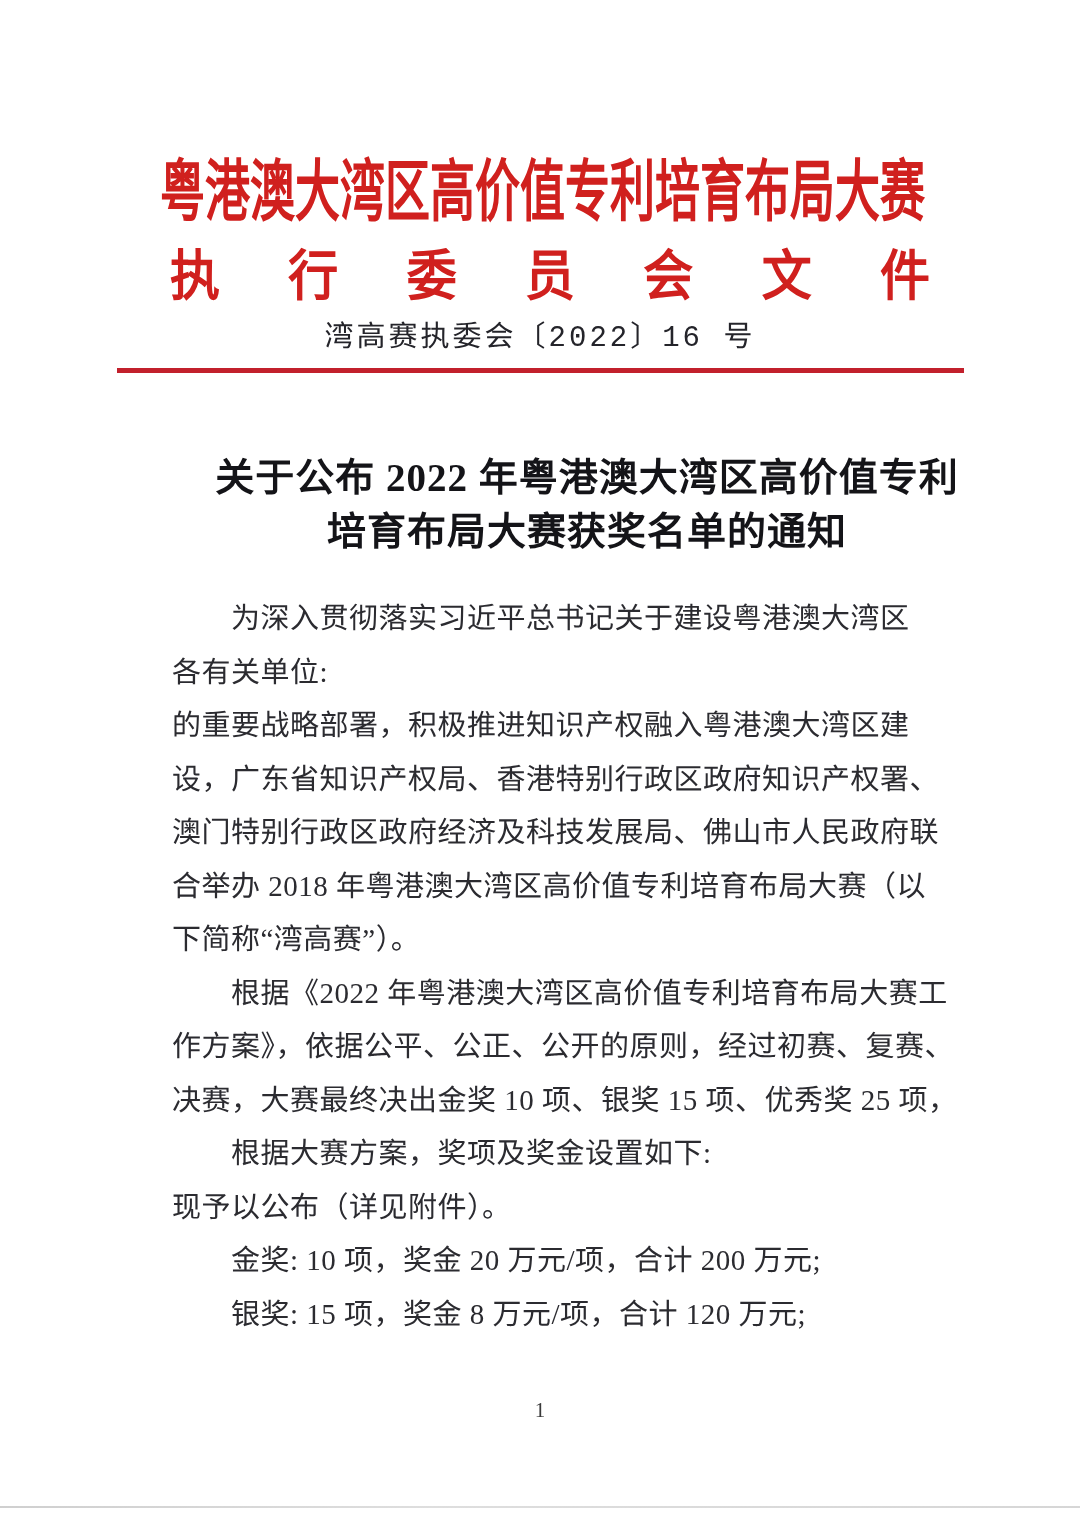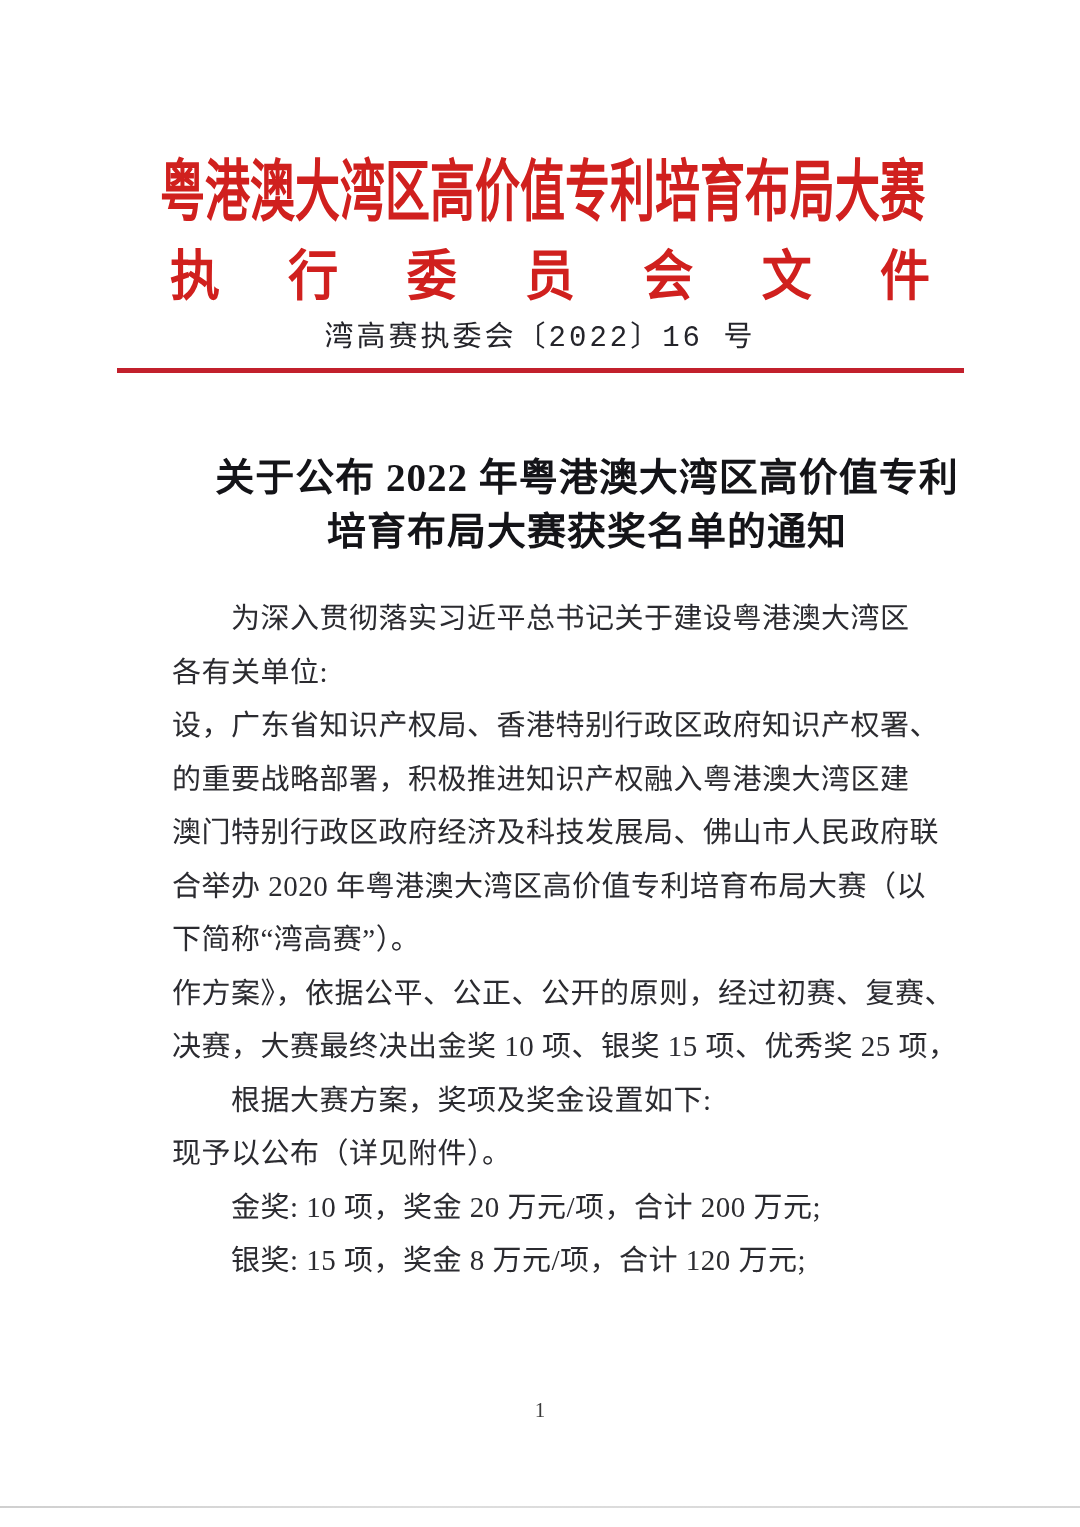--- a/index.html
+++ b/index.html
@@ -89,25 +89,26 @@
   <div class="red-rule"></div>
 
   <div class="notice-title">
     <div>关于公布 2022 年粤港澳大湾区高价值专利</div>
     <div>培育布局大赛获奖名单的通知</div>
   </div>
 
   <div class="body-text">
       <div class="body-line">　　为深入贯彻落实习近平总书记关于建设粤港澳大湾区</div>
       <div class="body-line">各有关单位:</div>
+      <div class="body-line">的重要战略部署，积极推进知识产权融入粤港澳大湾区建</div>
       <div class="body-line">设，广东省知识产权局、香港特别行政区政府知识产权署、</div>
-      <div class="body-line">的重要战略部署，积极推进知识产权融入粤港澳大湾区建</div>
       <div class="body-line">澳门特别行政区政府经济及科技发展局、佛山市人民政府联</div>
-      <div class="body-line">合举办 2020 年粤港澳大湾区高价值专利培育布局大赛（以</div>
+      <div class="body-line">合举办 2018 年粤港澳大湾区高价值专利培育布局大赛（以</div>
       <div class="body-line">下简称“湾高赛”）。</div>
+      <div class="body-line">　　根据《2022 年粤港澳大湾区高价值专利培育布局大赛工</div>
       <div class="body-line">作方案》，依据公平、公正、公开的原则，经过初赛、复赛、</div>
       <div class="body-line">决赛，大赛最终决出金奖 10 项、银奖 15 项、优秀奖 25 项，</div>
       <div class="body-line">　　根据大赛方案，奖项及奖金设置如下:</div>
       <div class="body-line">现予以公布（详见附件）。</div>
       <div class="body-line">　　金奖: 10 项，奖金 20 万元/项，合计 200 万元;</div>
       <div class="body-line">　　银奖: 15 项，奖金 8 万元/项，合计 120 万元;</div>
     </div>
 
   <div class="page-number">1</div>
 

